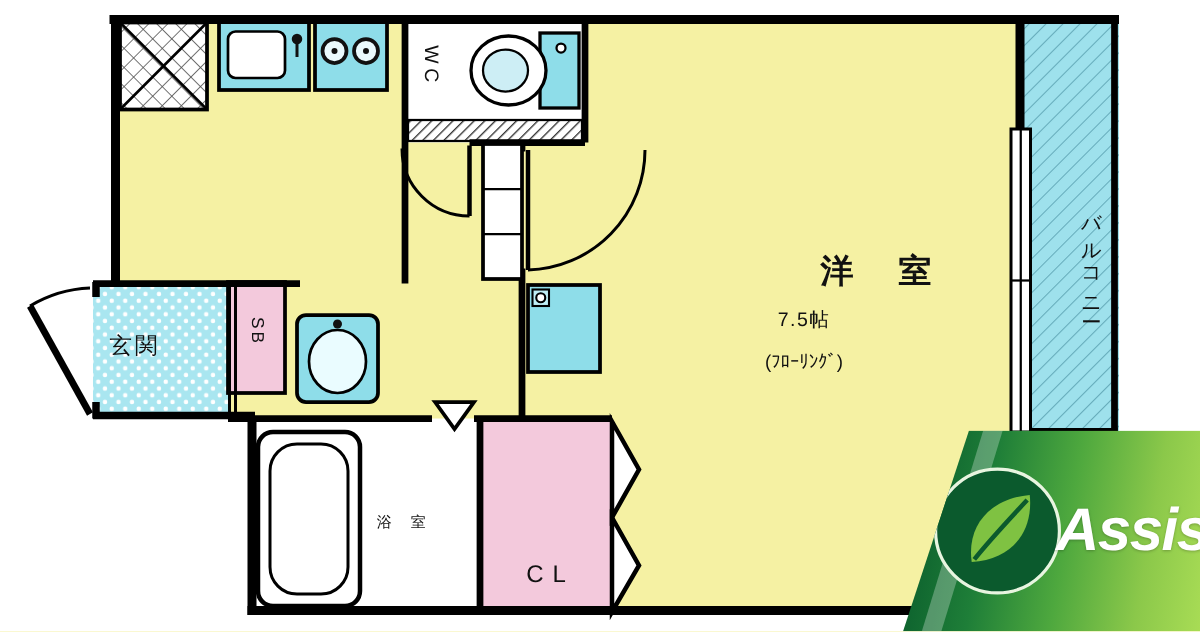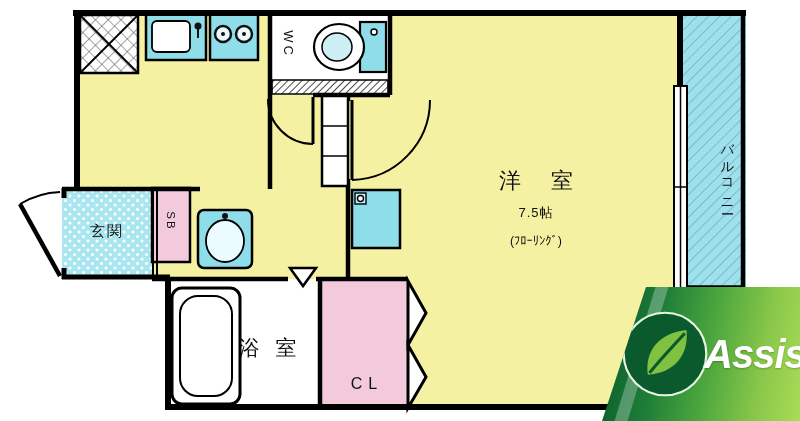--- a/index.html
+++ b/index.html
@@ -4,28 +4,28 @@
 <style>
   html,body{margin:0;padding:0;}
   body{
     width:800px;height:421px;position:relative;background:#ffffff;overflow:hidden;
     font-family:"Liberation Sans","DejaVu Sans",sans-serif;color:#111;
   }
   .stage{position:absolute;inset:0;width:800px;height:421px;}
   svg.plan{position:absolute;left:0;top:0;}
   .label{position:absolute;transform:translate(-50%,-50%);white-space:nowrap;color:#111;}
   .v{writing-mode:vertical-rl;text-orientation:mixed;}
-  .lbl-main-name{font-size:22px;letter-spacing:12px;font-weight:400;}
+  .lbl-main-name{font-size:22px;letter-spacing:12px;font-weight:700;margin-left:48px;}
   .lbl-main-size{font-size:13px;letter-spacing:1px;}
   .lbl-main-note{font-size:12.5px;}
   .lbl-balcony{font-size:13.5px;letter-spacing:3px;}
   .lbl-wc{font-size:13px;letter-spacing:3px;}
   .lbl-genkan{font-size:15px;letter-spacing:2px;}
   .lbl-sb{font-size:11.5px;letter-spacing:2px;}
-  .lbl-bath{font-size:21px;letter-spacing:5px;}
+  .lbl-bath{font-size:10px;letter-spacing:5px;}
   .lbl-cl{font-size:16px;letter-spacing:6px;margin-top:39px;}
   
   .logo{
     position:absolute;left:600px;top:287px;width:200px;height:134px;
     clip-path:polygon(23% 0%,100% 0%,100% 100%,1% 100%);
     background:linear-gradient(100deg,#0a5c2c 5%,#1e7e38 30%,#4ea83e 55%,#8bc84a 80%,#a8dc55 100%);
   }
   .logo-edge{
     position:absolute;left:35px;top:-4px;bottom:-4px;width:13px;
     background:rgba(255,255,255,.28);transform:skewX(-17deg);
@@ -176,21 +176,21 @@
         <line x1="674" y1="187" x2="687" y2="187" stroke="#000" stroke-width="1.5"></line>
       </g>
     </g>
   </svg>
 
   <div class="label lbl-main-name" style="left:542px;top:181px;">洋 室</div>
   <div class="label lbl-main-size" style="left:536px;top:213px;">7.5帖</div>
   <div class="label lbl-main-note" style="left:536px;top:241px;">(ﾌﾛｰﾘﾝｸﾞ)</div>
   <div class="label v lbl-balcony" style="left:727px;top:172px;">バルコニー</div>
   <div class="label v lbl-wc" style="left:288px;top:44px;">WC</div>
-  <div class="label lbl-genkan" style="left:107px;top:231px;">玄関</div>
+  <div class="label lbl-genkan" style="left:90px;top:231px;">玄関</div>
   <div class="label v lbl-sb" style="left:171px;top:221px;">SB</div>
   <div class="label lbl-bath" style="left:270px;top:348px;">浴 室</div>
   <div class="label lbl-cl" style="left:367px;top:345px;">CL</div>
 
   <div class="logo">
     <div class="logo-edge"></div>
     <div class="logo-circle">
       <svg width="86" height="86" viewBox="0 0 100 100">
         <circle cx="50" cy="50" r="48" fill="#0B5A2D" stroke="#E8F5E0" stroke-width="2.5"></circle>
         <path d="M30 74 C 26 46 44 25 75 22 C 78 52 60 72 30 74 Z" fill="#7FC242"></path>

